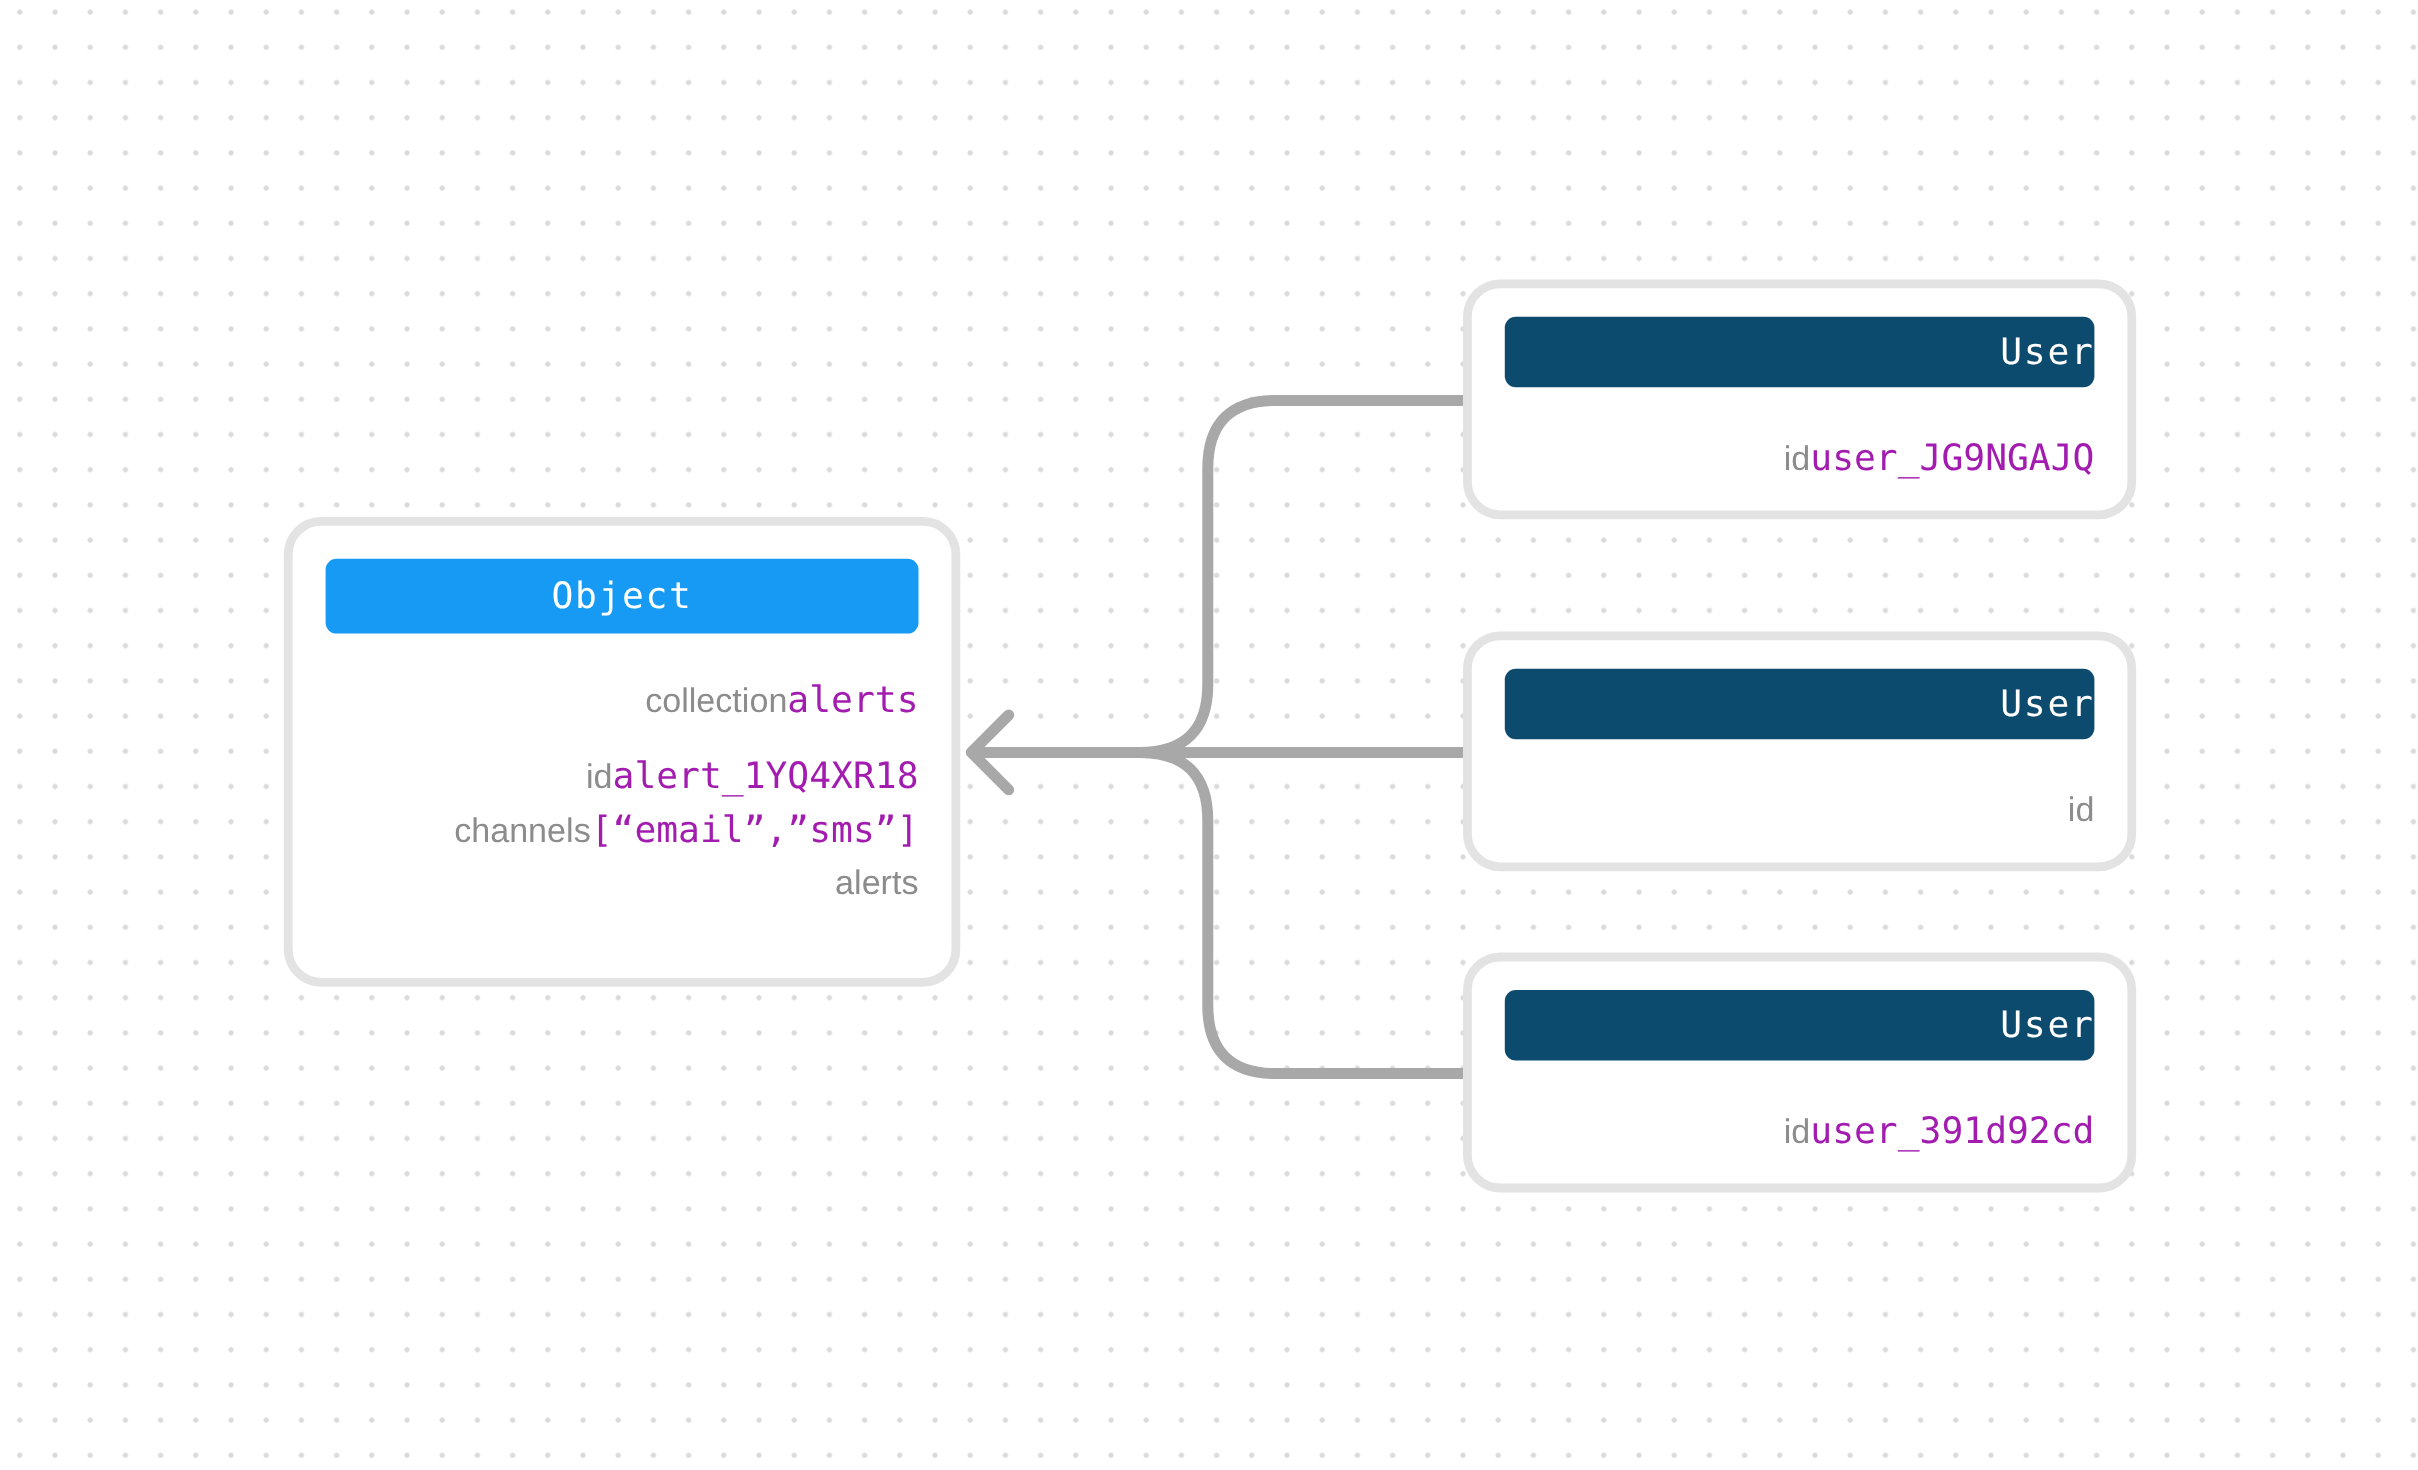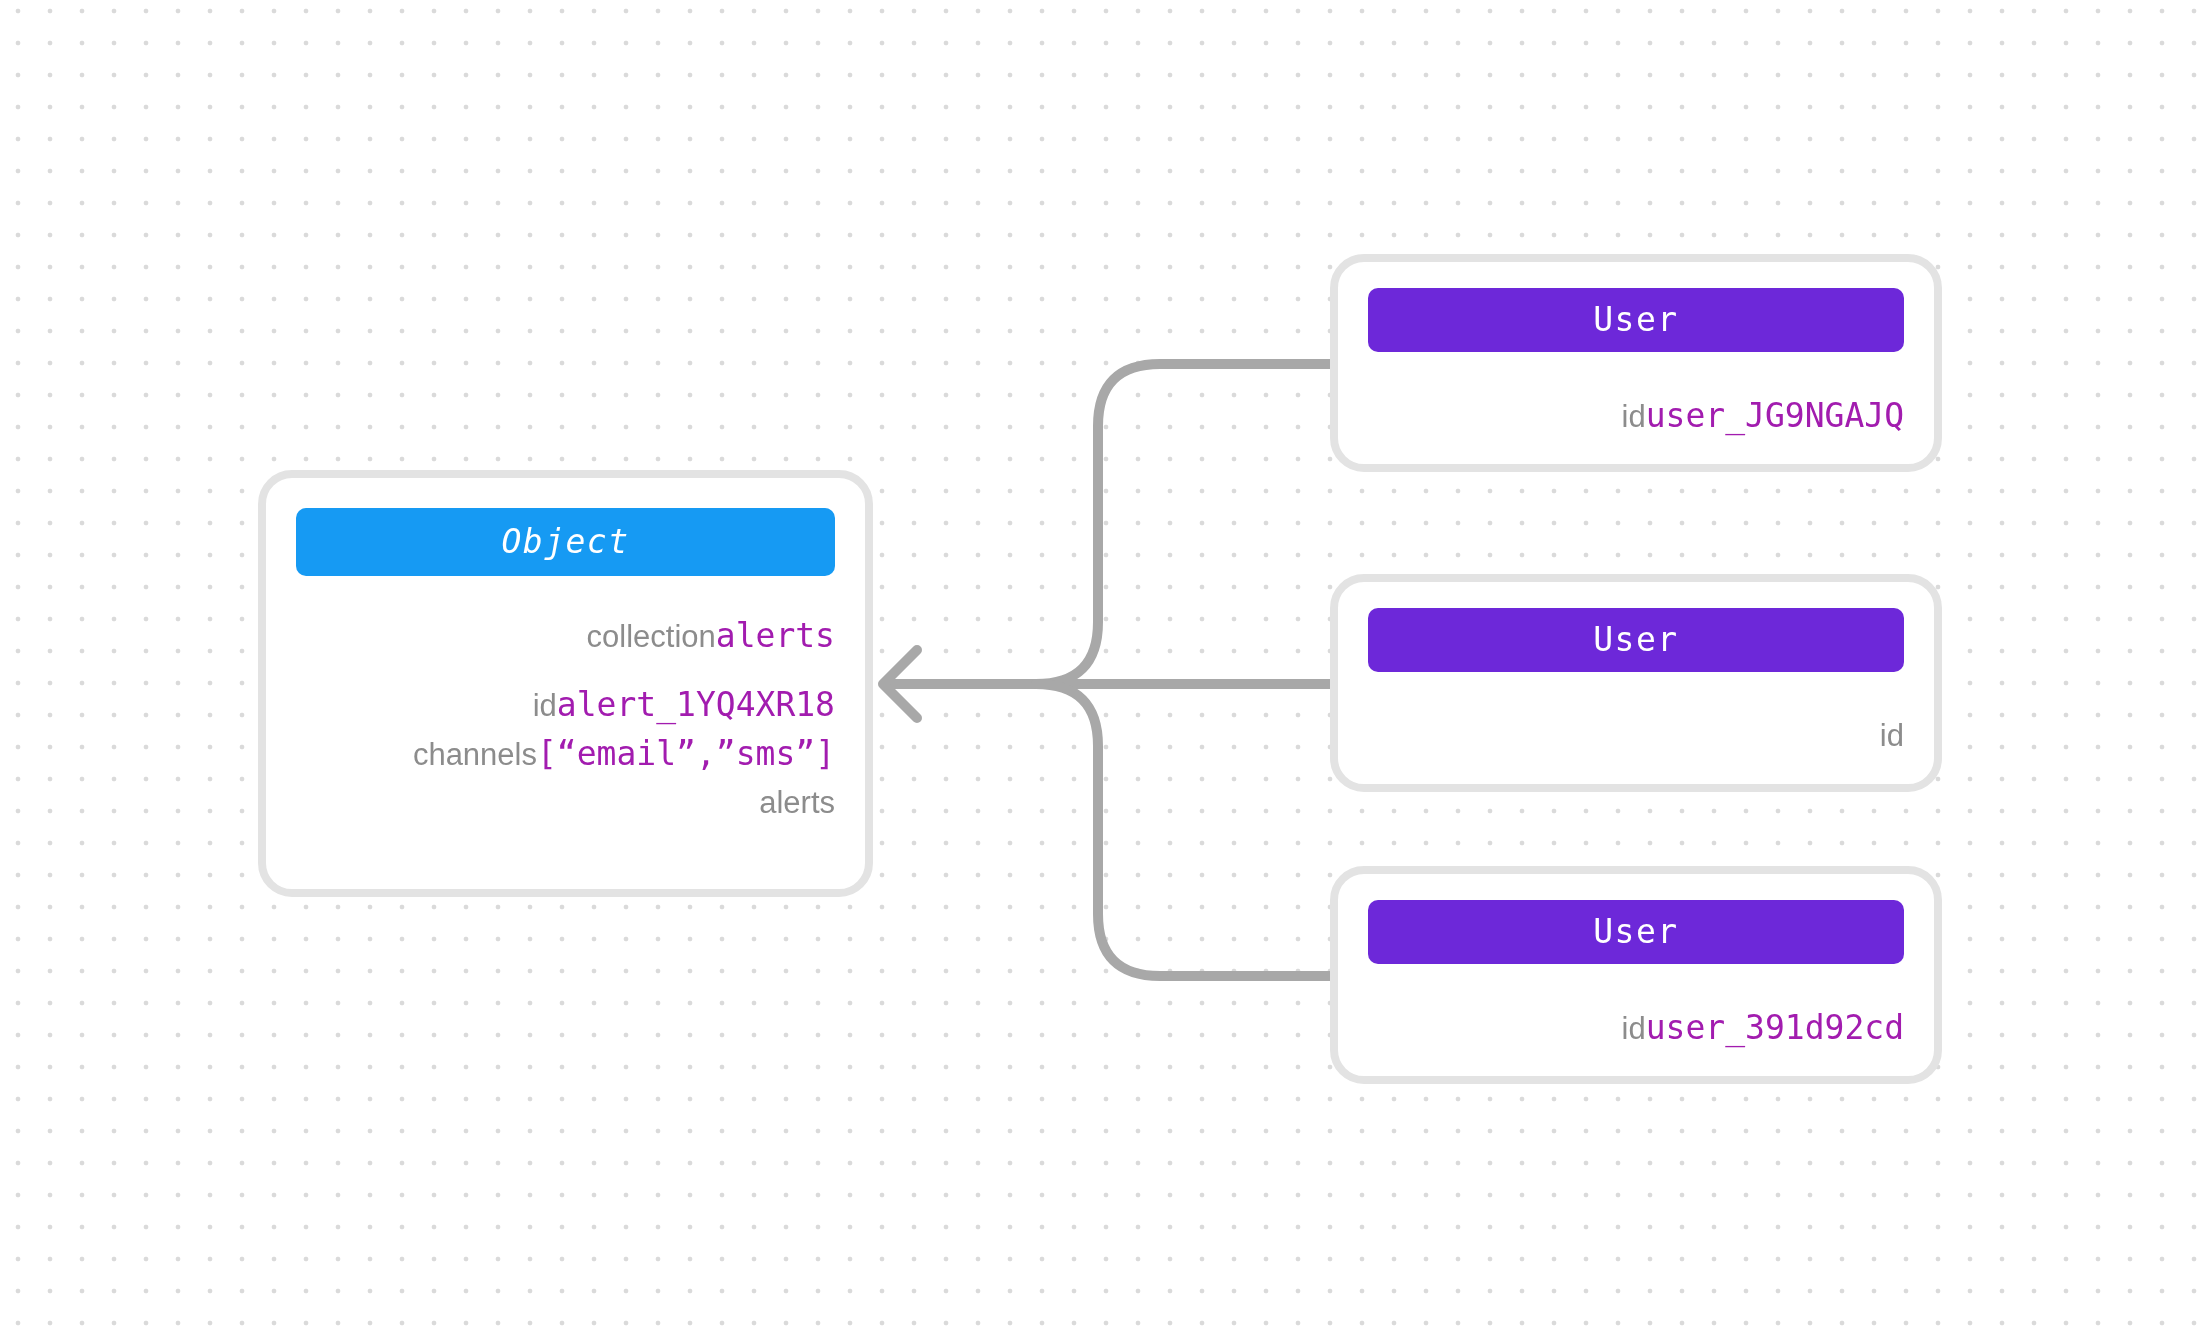--- a/index.html
+++ b/index.html
@@ -57,27 +57,27 @@
     color: #ffffff;
     font-family: "DejaVu Sans Mono", monospace;
     font-size: 33px;
     letter-spacing: 1.5px;
   }
   .object-node .header {
     background: #169af3;
     height: 68px;
     line-height: 68px;
     margin-bottom: 36px;
-    font-style: italic;
   }
   .user-node .header {
-    background: #6d28d9;
+    background: #0c4a6e;
     height: 64px;
     line-height: 64px;
     margin-bottom: 40px;
+    text-align: right;
   }
 
   .row {
     display: flex;
     justify-content: flex-end;
     align-items: baseline;
     line-height: 48px;
   }
   .row.gap { margin-top: 20px; }
 

